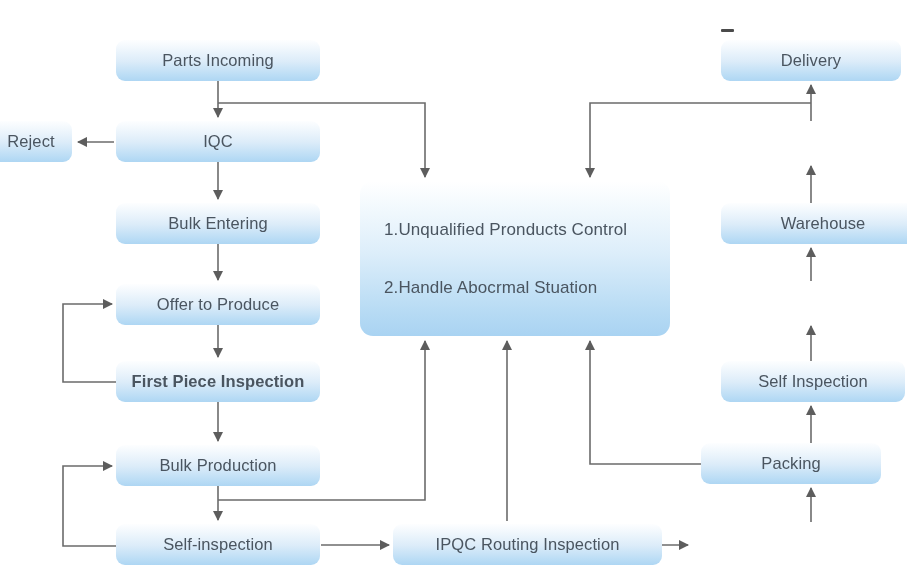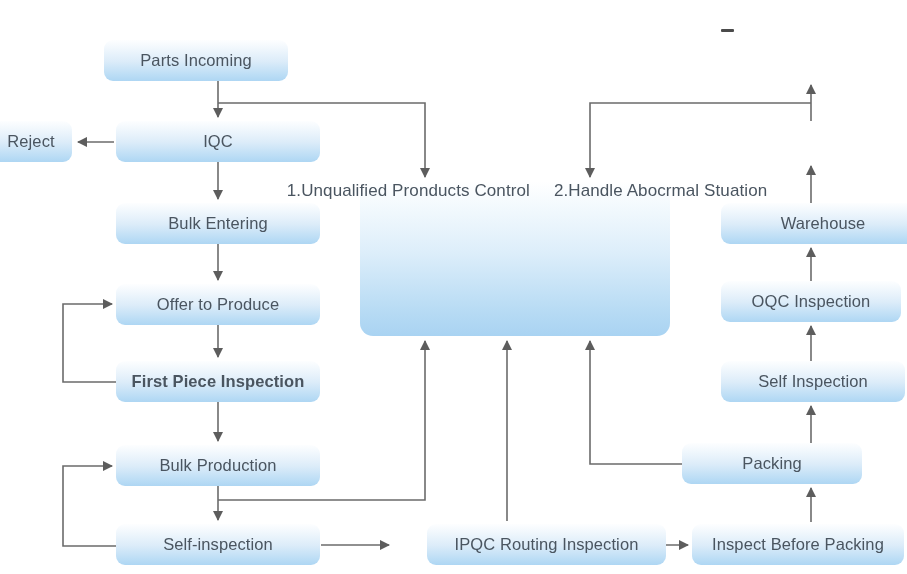--- a/index.html
+++ b/index.html
@@ -36,21 +36,21 @@
     background: linear-gradient(to bottom, #fdfeff 0%, #f2f8fd 18%, #dcecf9 52%, #b9dcf5 88%, #aed6f3 100%);
     color: #4a5560;
     font-size: 16.5px;
     font-family: "Liberation Sans", sans-serif;
     letter-spacing: 0.1px;
     white-space: nowrap;
     text-align: center;
   }
   .node.big {
     border-radius: 13px;
-    flex-direction: row;
+    flex-direction: column;
     justify-content: center;
     align-items: flex-start;
     background: linear-gradient(to bottom, #ffffff 0%, #f6fbfe 12%, #ddeefa 46%, #b7dbf4 84%, #a9d3f2 100%);
   }
   .node.big .line {
     width: 100%;
     text-align: left;
     padding-left: 24px;
     box-sizing: border-box;
     font-size: 17px;
@@ -118,48 +118,47 @@
 
       <path d="M 811 121 L 811 85" marker-end="url(#arrow)"></path>
 
       <path d="M 811 103 L 590 103 L 590 177" marker-end="url(#arrow)"></path>
 
     </g>
   </svg>
 
   <div class="speck" style="left:721px; top:29px; width:13px; height:3px;"></div>
 
-  <div class="node" style="left:104px; top:40px; width:184px; height:41px;">Parts Incoming</div>
+  <div class="node" style="left:116px; top:40px; width:204px; height:41px;">Parts Incoming</div>
 
   <div class="node" style="left:-10px; top:121px; width:82px; height:41px;">Reject</div>
 
   <div class="node" style="left:116px; top:121px; width:204px; height:41px;">IQC</div>
 
   <div class="node" style="left:116px; top:203px; width:204px; height:41px;">Bulk Entering</div>
 
   <div class="node" style="left:116px; top:284px; width:204px; height:41px;">Offer to Produce</div>
 
   <div class="node" style="left:116px; top:361px; width:204px; height:41px;font-weight:bold;">First Piece Inspection</div>
 
   <div class="node" style="left:116px; top:445px; width:204px; height:41px;">Bulk Production</div>
 
   <div class="node" style="left:116px; top:524px; width:204px; height:41px;">Self-inspection</div>
 
-  <div class="node" style="left:393px; top:524px; width:239px; height:41px;margin-left:34px;">IPQC Routing Inspection</div>
+  <div class="node" style="left:393px; top:524px; width:269px; height:41px;">IPQC Routing Inspection</div>
 
-  <div class="node" style="left:692px; top:524px; width:212px; height:41px;">Inspect Before Packing</div>
 
-  <div class="node" style="left:682px; top:443px; width:180px; height:41px;">Packing</div>
+  <div class="node" style="left:701px; top:443px; width:180px; height:41px;">Packing</div>
 
   <div class="node" style="left:721px; top:361px; width:184px; height:41px;">Self Inspection</div>
 
-  <div class="node" style="left:721px; top:281px; width:180px; height:41px;">OQC Inspection</div>
 
   <div class="node" style="left:721px; top:203px; width:204px; height:41px;">Warehouse</div>
 
 
+  <div class="node" style="left:721px; top:40px; width:180px; height:41px;">Delivery</div>
 
   <div class="node big" style="left:360px; top:181px; width:310px; height:155px;">
     <div class="line first">1.Unqualified Pronducts Control</div>
     <div class="line">2.Handle Abocrmal Stuation</div>
   </div>
 
 </div>
 
 </body></html>

